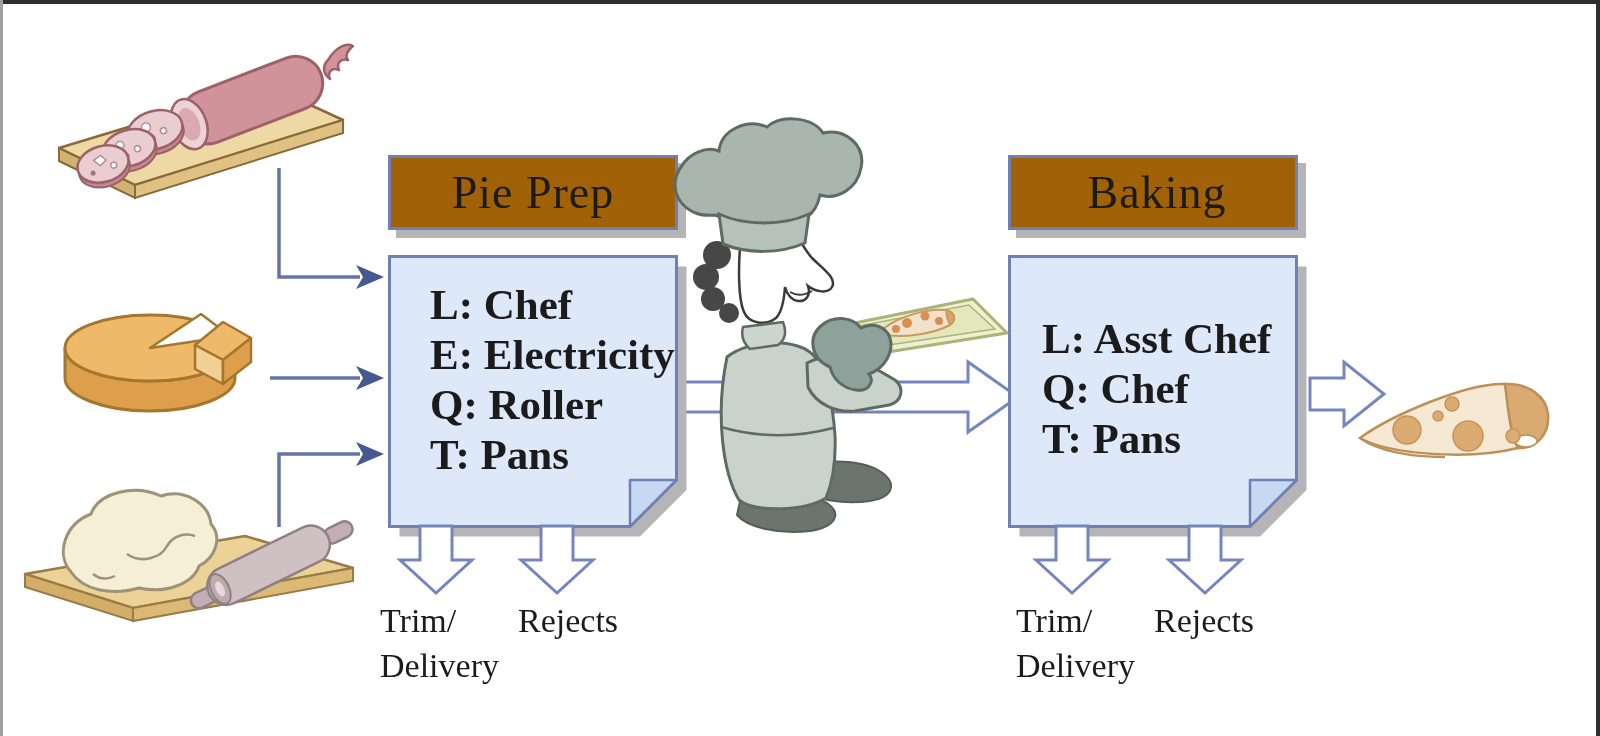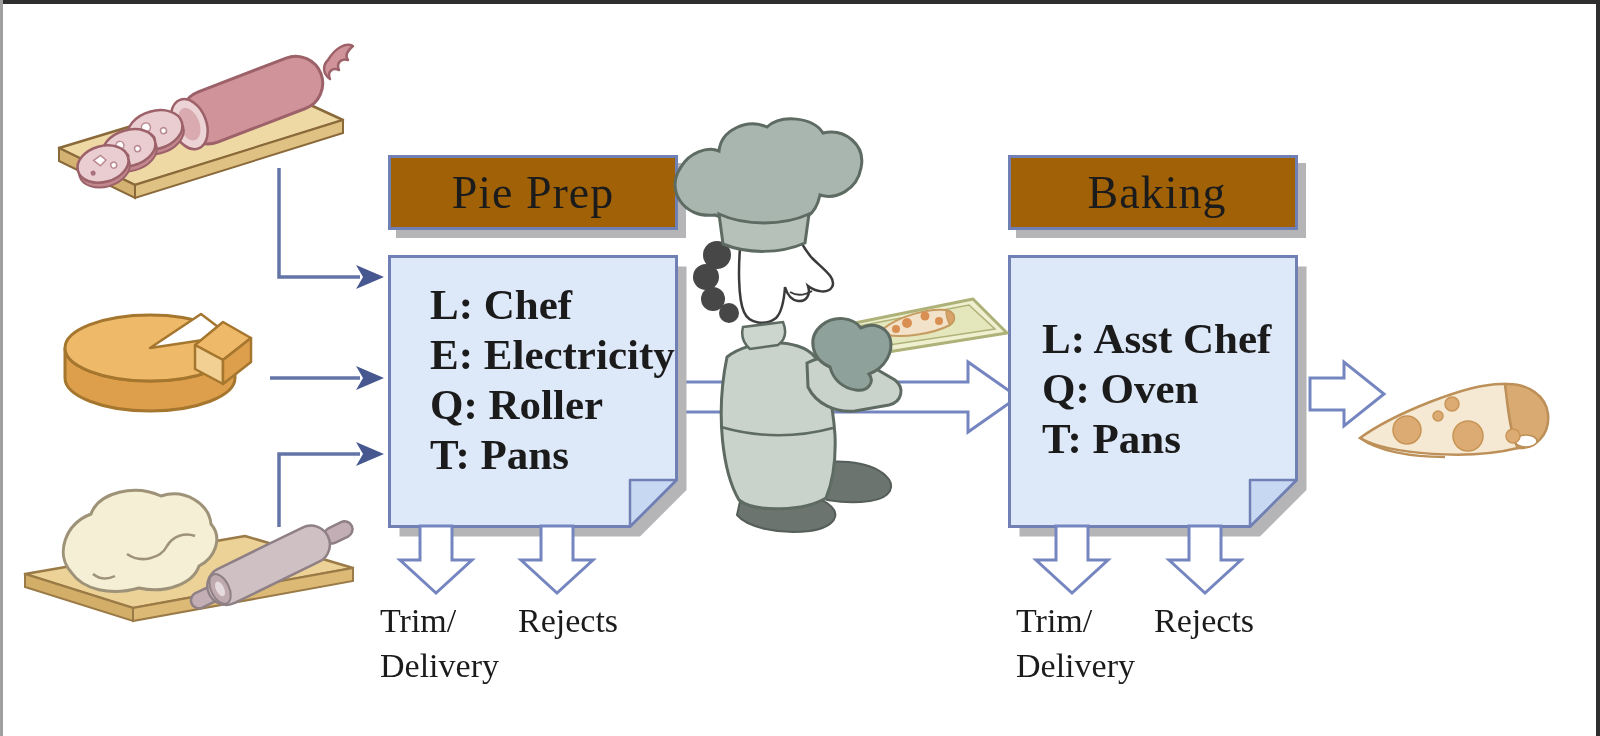--- a/index.html
+++ b/index.html
@@ -65,21 +65,21 @@
   <div class="hdr" style="left:1008px;top:155px;padding-left:8px;">
     <span>Baking</span>
   </div>
   <svg class="abs" style="left:1008px;top:255px;" width="304" height="288" viewBox="0 0 304 288">
     <path d="M11.5 11.5 L298.5 11.5 L298.5 235 L252 281.5 L11.5 281.5 Z" fill="#b5b5b8" stroke="none"></path>
     <path d="M1.5 1.5 L288.5 1.5 L288.5 225 L242 271.5 L1.5 271.5 Z" fill="#dde8f8" stroke="#7080b5" stroke-width="3"></path>
     <path d="M242 225 L288.5 225 L242 271.5 Z" fill="#c7d8f2" stroke="#7080b5" stroke-width="2.5" stroke-linejoin="round"></path>
   </svg>
   <div class="resources" style="left:1042px;top:280px;margin-top:34px;">
     <div>L: Asst Chef</div>
-    <div>Q: Oven</div>
+    <div>Q: Chef</div>
     <div>T: Pans</div>
   </div>
 
   <svg class="abs" style="left:0;top:0;" width="1600" height="736">
     <g fill="#ffffff" stroke="#7585c0" stroke-width="3">
       <path d="M-16 0 H16 V34 H36 L0 67 L-36 34 H-16 Z" transform="translate(436,526)"></path>
       <path d="M-16 0 H16 V34 H36 L0 67 L-36 34 H-16 Z" transform="translate(557,526)"></path>
       <path d="M-16 0 H16 V34 H36 L0 67 L-36 34 H-16 Z" transform="translate(1072,526)"></path>
       <path d="M-16 0 H16 V34 H36 L0 67 L-36 34 H-16 Z" transform="translate(1205,526)"></path>
       <path d="M1310 378 H1344 V362 L1384 394 L1344 426 V410 H1310 Z"></path>

